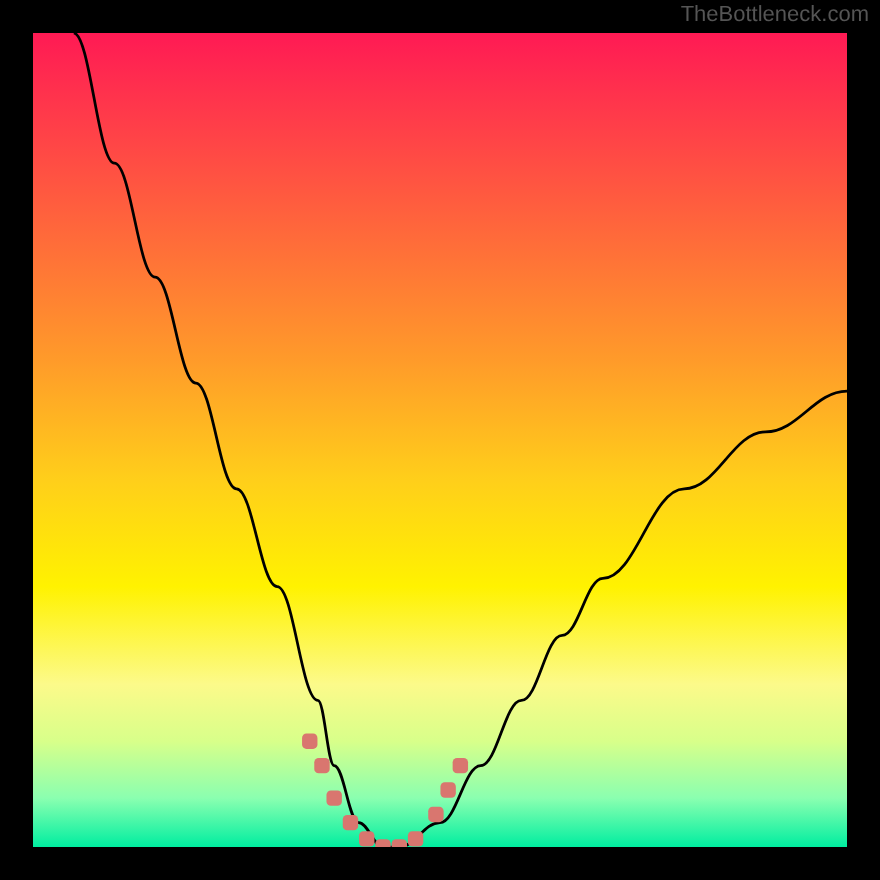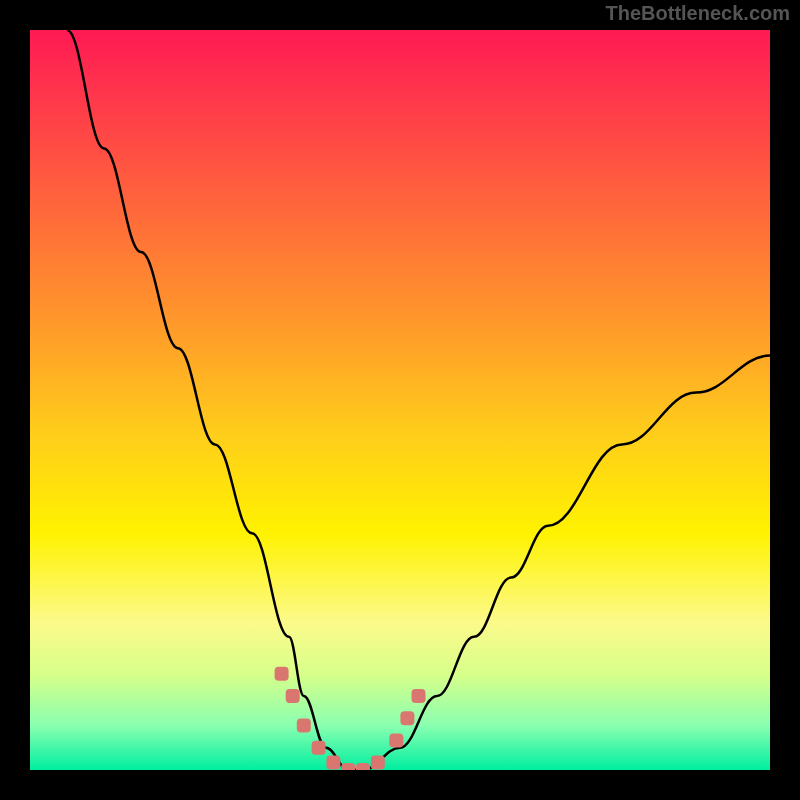--- a/index.html
+++ b/index.html
@@ -16,21 +16,21 @@
     height: 800px;
     background: #000;
     position: relative;
   }
   .watermark {
     position: absolute;
     top: 2px;
     right: 10px;
     color: #555;
     font-size: 20px;
-    font-weight: 700;
+    font-weight: 400;
     z-index: 10;
   }
   .plot-area {
     position: absolute;
     left: 30px;
     top: 30px;
     width: 740px;
     height: 740px;
     overflow: hidden;
   }

